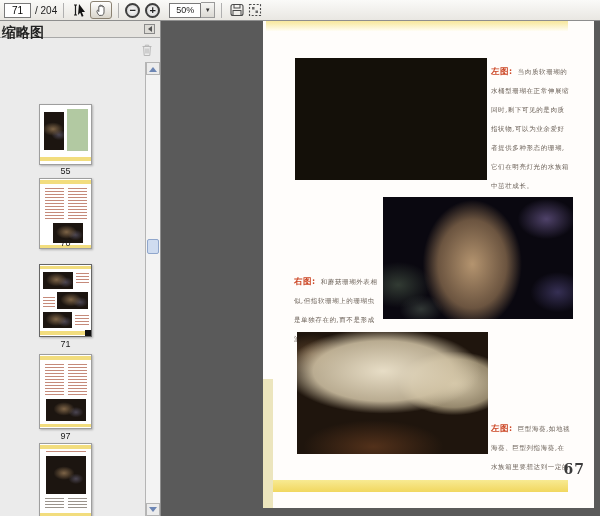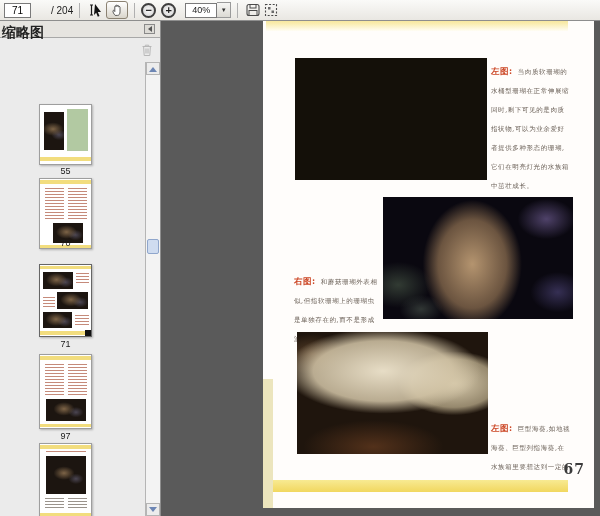--- a/index.html
+++ b/index.html
@@ -7,21 +7,21 @@
   body { font-family:"Liberation Sans", sans-serif; }
   #app { position:relative; width:600px; height:516px; background:#5a5a5a; overflow:hidden; }
 
   
   .toolbar { position:absolute; left:0; top:0; width:600px; height:21px;
     background:linear-gradient(#fafaf8,#e9e7e2); border-bottom:1px solid #8e8e8e;
     display:flex; align-items:center; z-index:30; }
   .tb-sep { width:1px; height:15px; background:#b0b0b0; margin:0 6px; }
   #page-input { width:27px; height:15px; margin-left:4px; border:1px solid #7a7a7a;
     font:10px "Liberation Sans",sans-serif; text-align:center; background:#fff; }
-  .page-total { font-size:10px; color:#222; margin-left:20px; }
+  .page-total { font-size:10px; color:#222; margin-left:4px; }
   .tool-icon { width:18px; height:17px; display:flex; align-items:center; justify-content:center; }
   .hand-btn { width:22px; height:18px; border:1px solid #8b8272; border-radius:3px;
     background:linear-gradient(#ffffff,#d9d5cb); display:flex; align-items:center; justify-content:center; margin-left:2px; }
   .zoom-circle { width:15px; height:15px; border-radius:50%; border:2px solid #3f3f3f;
     background:radial-gradient(#fcfcfc,#cfcfcf); color:#1d1d1d; font-weight:bold; font-size:11px;
     line-height:10px; text-align:center; margin-right:5px; display:flex; align-items:center; justify-content:center; }
   .zoom-box { width:32px; height:15px; border:1px solid #7a7a7a; background:#fff;
     font-size:9px; color:#222; display:flex; align-items:center; justify-content:center; margin-left:4px; }
   .zoom-dd { width:14px; height:16px; border:1px solid #9a9a9a; border-left:none;
     background:linear-gradient(#f6f6f4,#dcdad4); display:flex; align-items:center; justify-content:center;
@@ -120,21 +120,21 @@
     </div>
     <div class="hand-btn">
       <svg width="13" height="14" viewBox="0 0 14 14">
         <path d="M4.5 12.8 C3 11.2 2.1 9.5 2.1 8.2 C2.1 7.3 3 7.1 3.5 7.8 L4.1 8.6 L4.1 3.4 C4.1 2.2 5.5 2.2 5.5 3.4 L5.5 2.6 C5.5 1.4 6.9 1.4 6.9 2.6 L6.9 3 C6.9 1.9 8.3 1.9 8.3 3 L8.3 3.9 C8.3 3 9.7 3 9.7 4 L9.7 9 C9.7 11.2 8.7 12.8 7 12.8 Z" fill="#ffffff" stroke="#3a3a3a" stroke-width="0.9"></path>
       </svg>
     </div>
     <div class="tb-sep"></div>
 
     <div class="zoom-circle">−</div>
     <div class="zoom-circle">+</div>
-    <div class="zoom-box">40%</div>
+    <div class="zoom-box">50%</div>
     <div class="zoom-dd">
       <span>▼</span>
     </div>
     <div class="tb-sep"></div>
 
     <div class="tool-icon">
       <svg width="16" height="16" viewBox="0 0 16 16">
         <rect x="2" y="2.5" width="12" height="11" rx="2" fill="none" stroke="#4a4a4a" stroke-width="1.1"></rect>
         <rect x="5" y="2.5" width="6" height="3.5" fill="none" stroke="#4a4a4a" stroke-width="1"></rect>
         <rect x="4" y="8.5" width="8" height="5" fill="none" stroke="#4a4a4a" stroke-width="1"></rect>

